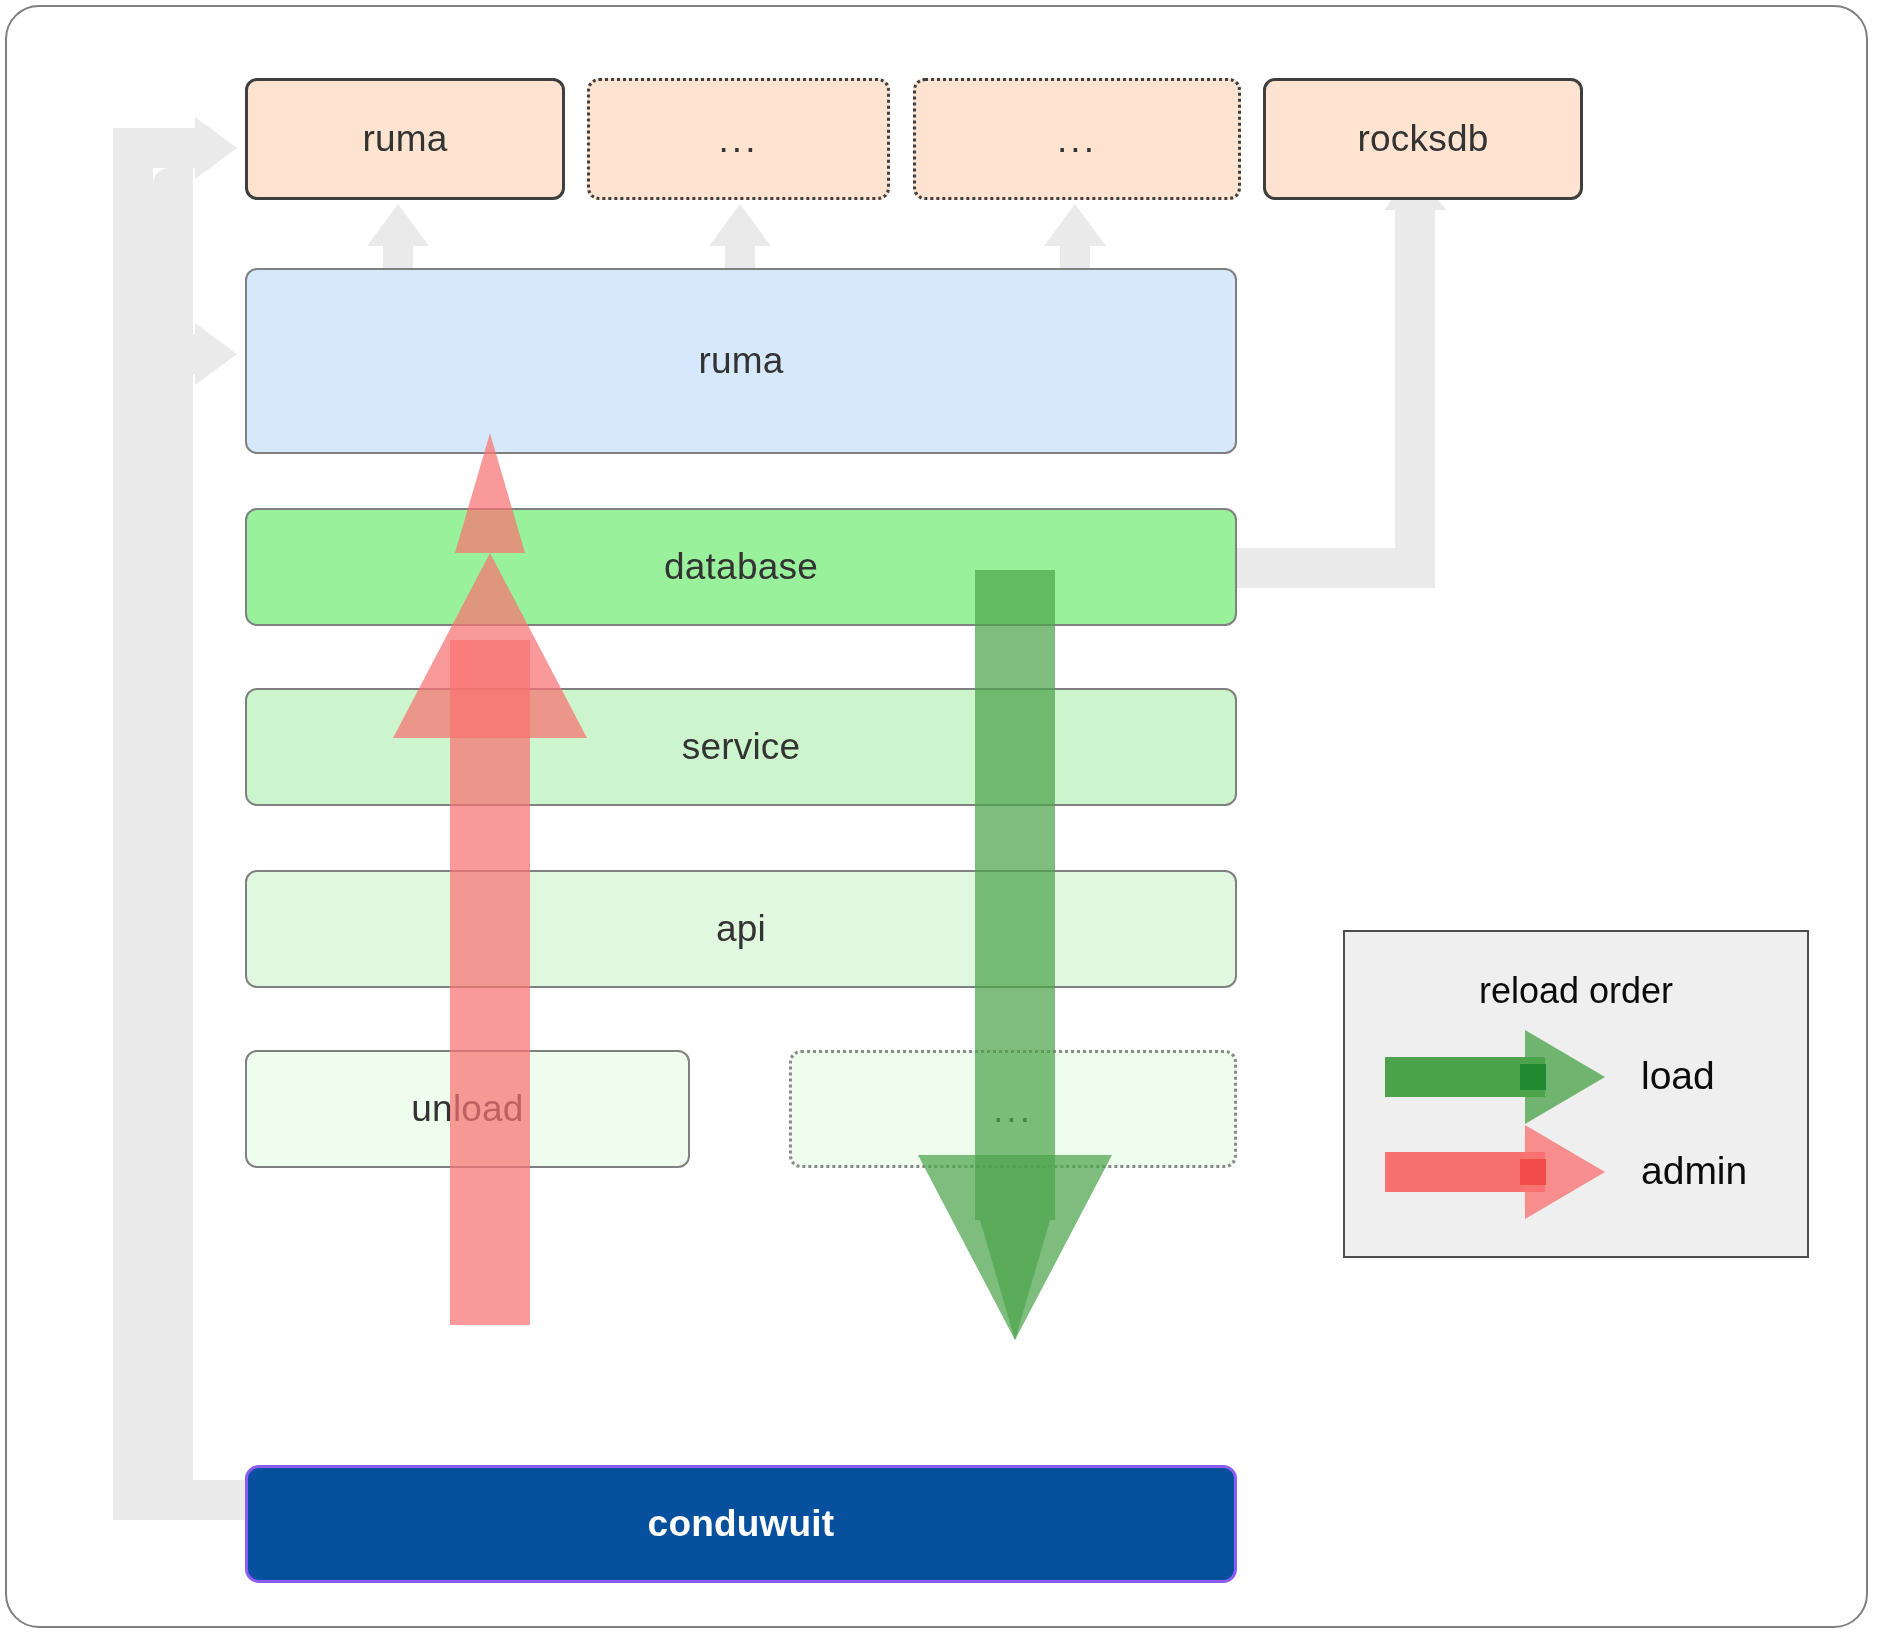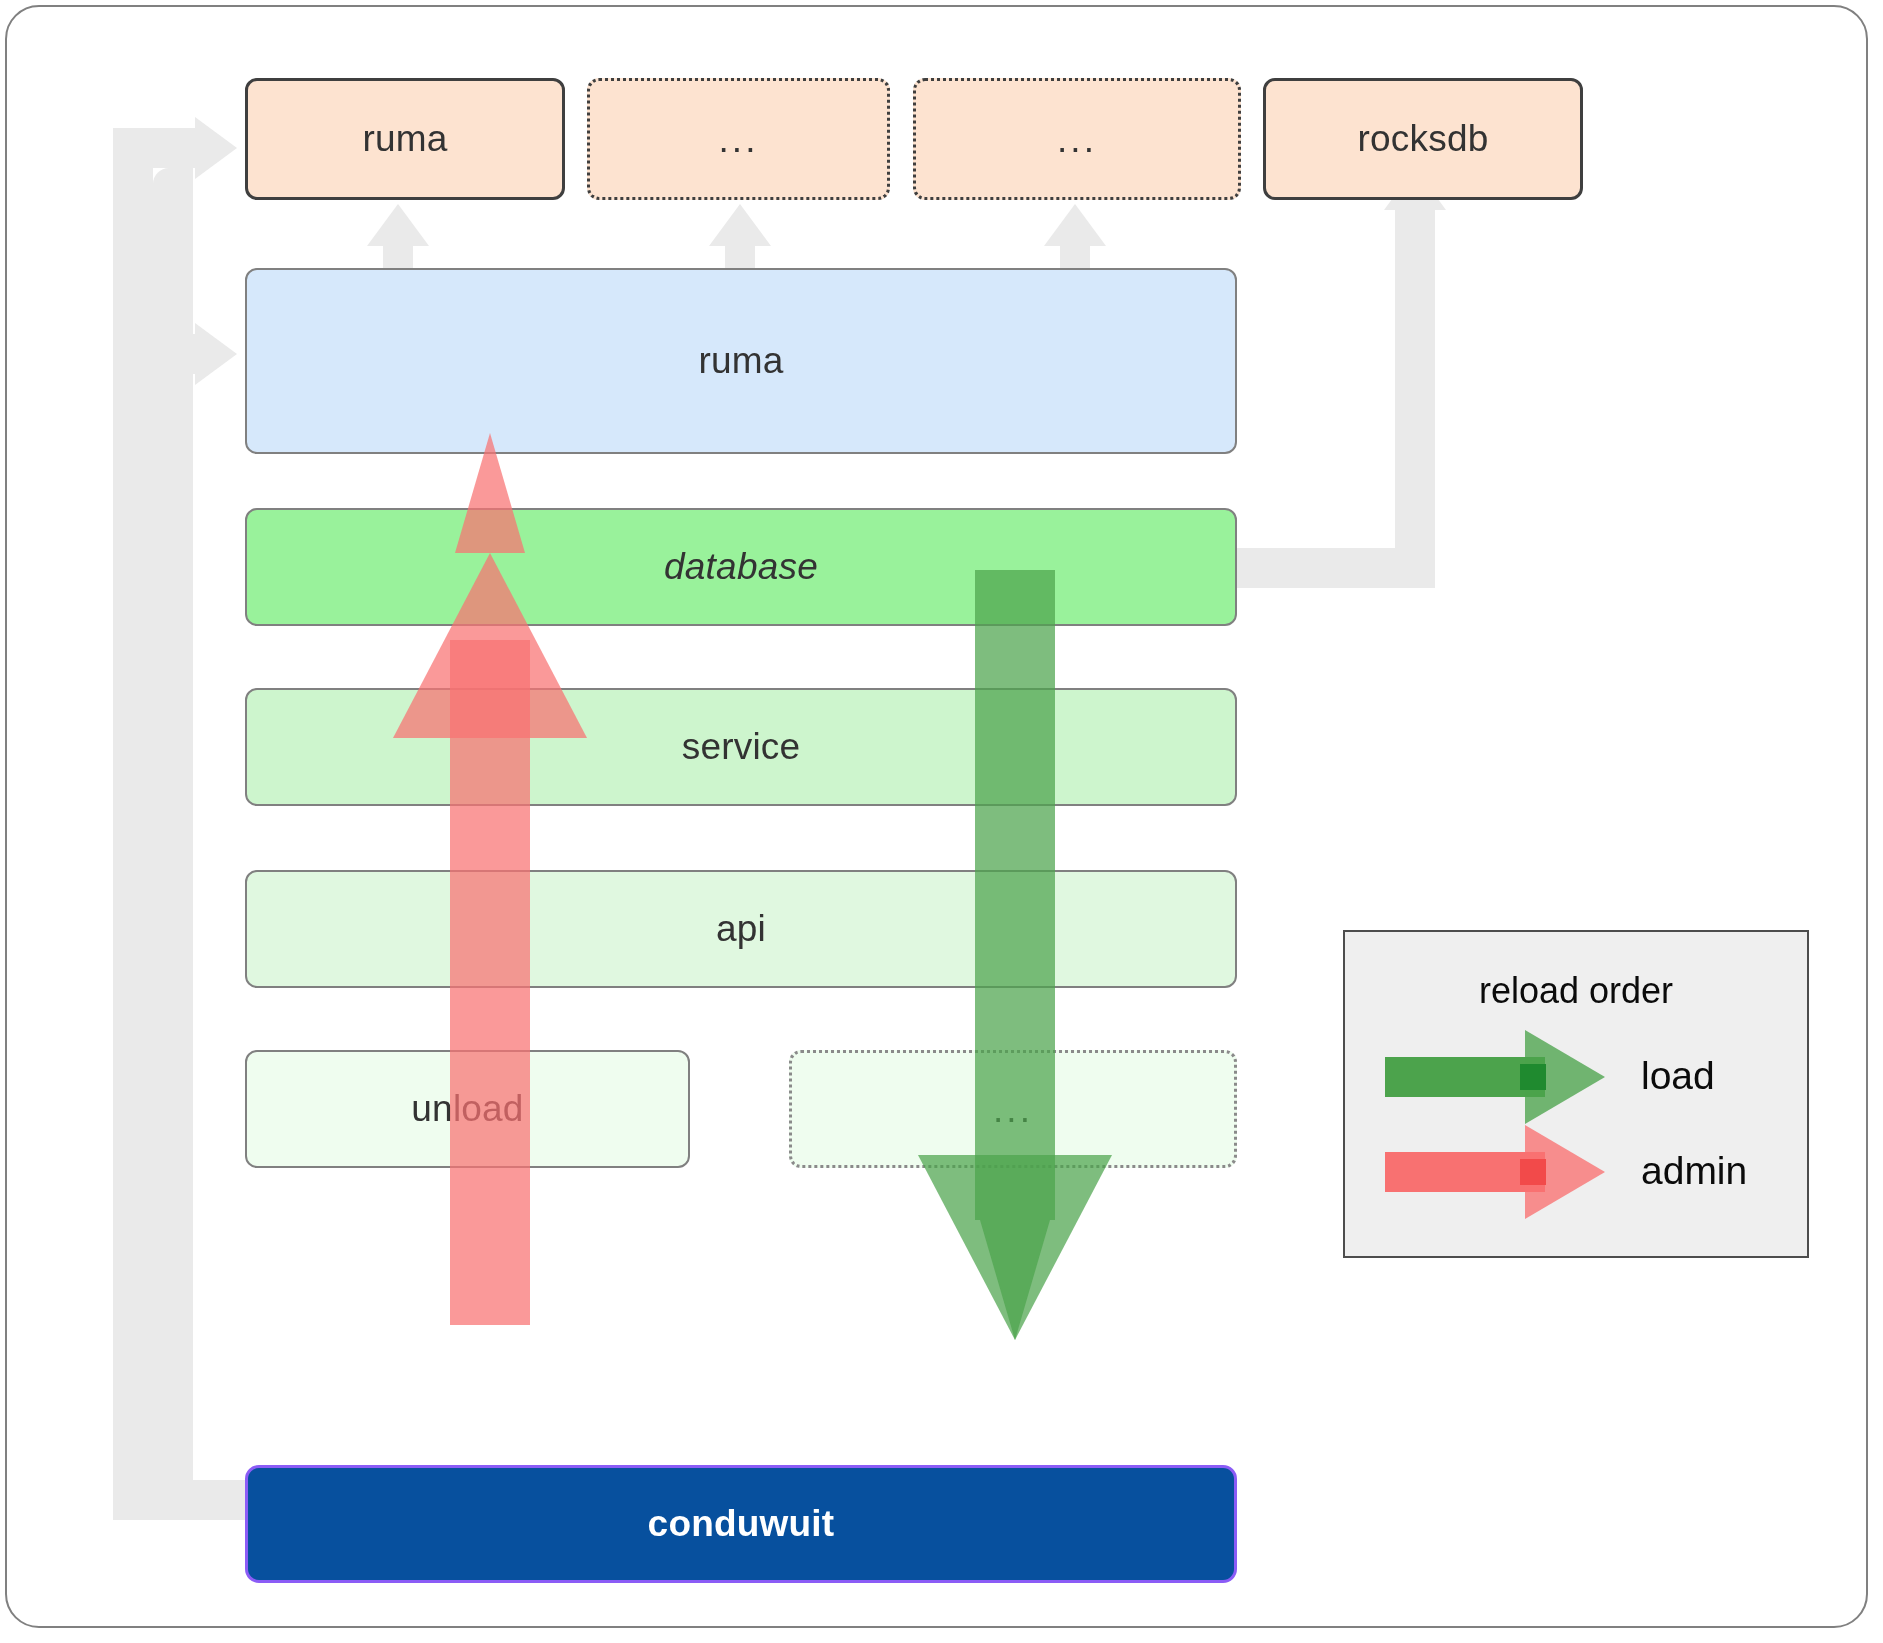--- a/index.html
+++ b/index.html
@@ -179,21 +179,21 @@
   </div>
 
   <div class="node solid-dark" style="left:1263px; top:78px; width:320px; height:122px; background:#fde3d0;">
     <span>rocksdb</span>
   </div>
 
   <div class="node gray-solid" style="left:245px; top:268px; width:992px; height:186px; background:#d6e8fb;">
     <span>ruma</span>
   </div>
 
-  <div class="node gray-solid" style="left:245px; top:508px; width:992px; height:118px; background:#99f29b;font-style:italic;">
+  <div class="node gray-solid" style="left:245px; top:508px; width:992px; height:118px; background:#99f29b;">
     <span>database</span>
   </div>
 
   <div class="node gray-solid" style="left:245px; top:688px; width:992px; height:118px; background:#cdf5cd;">
     <span>service</span>
   </div>
 
   <div class="node gray-solid" style="left:245px; top:870px; width:992px; height:118px; background:#e0f8e0;">
     <span>api</span>
   </div>

